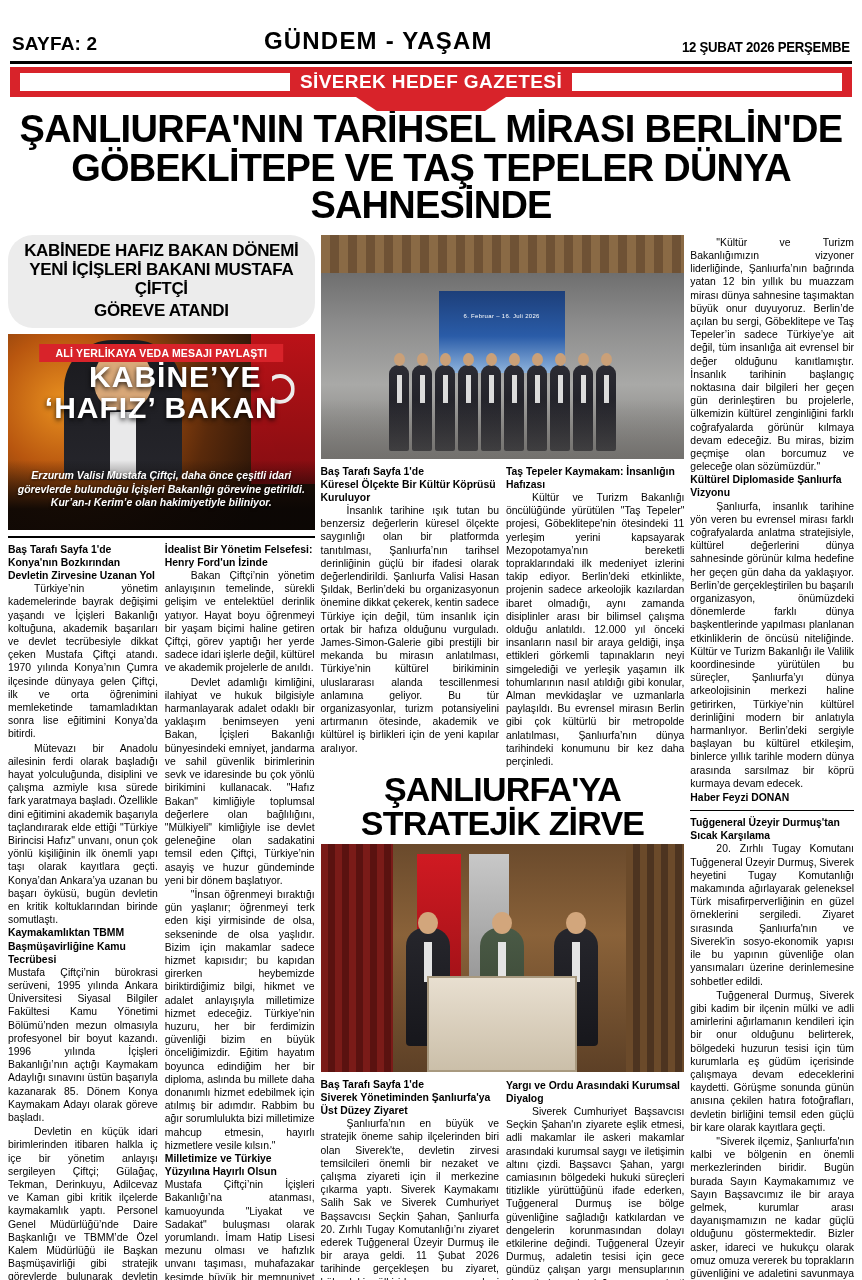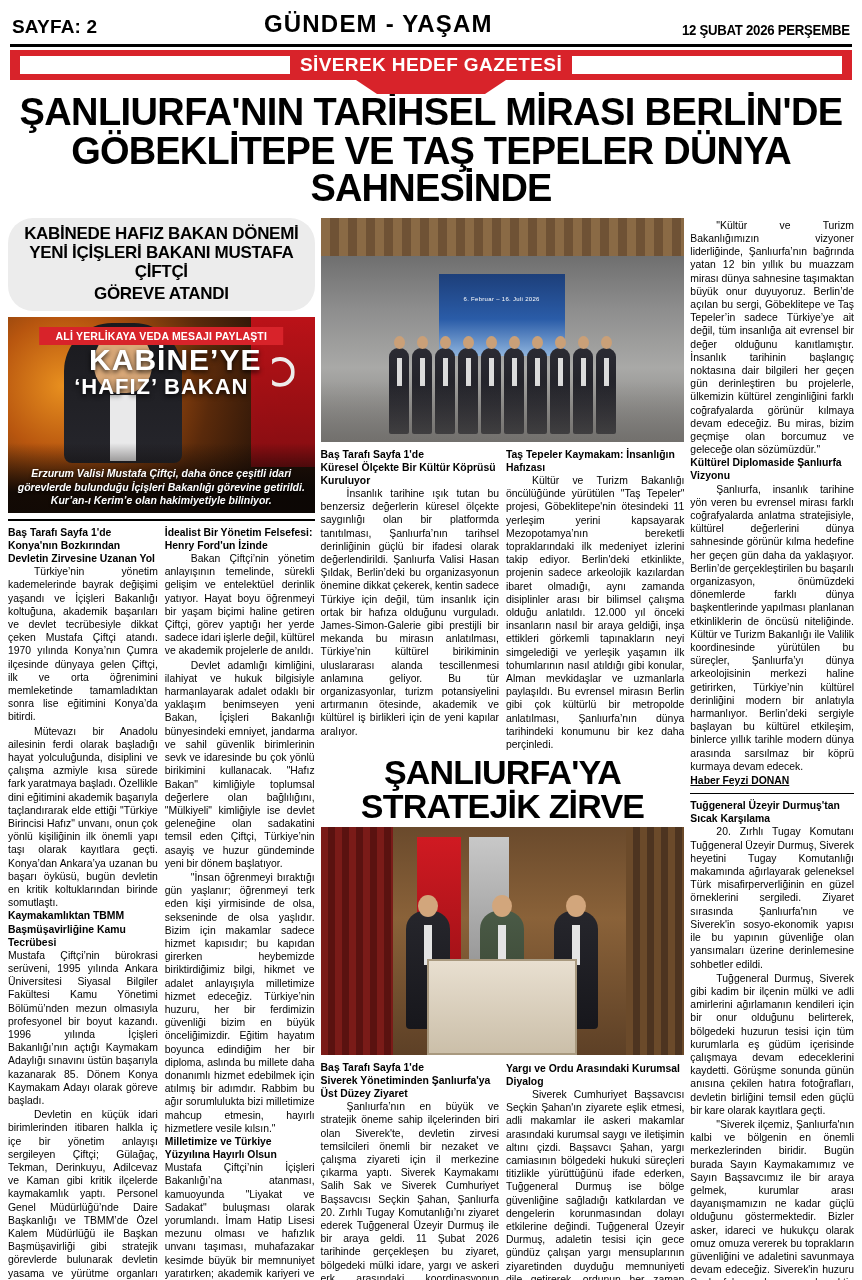--- a/index.html
+++ b/index.html
@@ -4,21 +4,21 @@
 <style>
   * { box-sizing: border-box; margin: 0; padding: 0; }
   html, body {
     width: 862px;
     height: 1280px;
     background: #ffffff;
     font-family: "Liberation Sans", sans-serif;
     color: #000;
     overflow: hidden;
   }
-  .page { position: relative; width: 862px; height: 896px; padding: 0 8px; }
+  .page { position: relative; width: 862px; height: 896px; padding: 17px 8px; }
 
   
   .masthead {
     display: flex; align-items: flex-end; justify-content: space-between;
     padding: 10px 4px 6px 4px;
   }
   .masthead-left { font-size: 19px; font-weight: bold; letter-spacing: .2px; }
   .masthead-center { font-size: 24px; font-weight: bold; letter-spacing: 1.2px; }
   .masthead-right { font-size: 15px; font-weight: bold; letter-spacing: -.3px; transform: scaleX(.88); transform-origin: right bottom;}
   .rule-black { height: 3px; background: #000; margin: 0 2px; }
@@ -104,23 +104,23 @@
     position: absolute; left: 50%; transform: translateX(-50%); top: 10px;
     background: #d8232a; color: #fff; font-size: 10.5px; font-weight: bold;
     padding: 3px 16px; letter-spacing: .2px; white-space: nowrap; z-index: 4;
   }
   .promo-big {
     position: absolute; left: 0; right: 0; top: 28px; text-align: center;
     color: #fff; font-weight: bold; z-index: 4; line-height: 1.0;
     text-shadow: 0 2px 5px rgba(0,0,0,.85);
   }
   .promo-big .pb1 { font-size: 30px; letter-spacing: 1px; margin-left: 28px; }
-  .promo-big .pb2 { font-size: 22px; letter-spacing: 1px; margin-top: 1px; }
+  .promo-big .pb2 { font-size: 30px; letter-spacing: 1px; margin-top: 1px; }
   .promo-sub {
-    position: absolute; left: 8px; right: 8px; bottom: 5px; z-index: 4;
+    position: absolute; left: 8px; right: 8px; bottom: 20px; z-index: 4;
     color: #fff; font-size: 10.5px; font-weight: bold; font-style: italic;
     text-align: center; line-height: 1.3; text-shadow: 0 1px 3px rgba(0,0,0,.9);
   }
   .promo-fadebottom{
     position:absolute; left:0; right:0; bottom:0; height:70px; z-index:3;
     background: linear-gradient(180deg, rgba(10,6,4,0) 0%, rgba(10,6,4,.92) 70%);
   }
 
   
   .berlin-photo {
@@ -165,21 +165,21 @@
   }
 
   
   .hl { font-weight: bold; font-size: 10.4px; line-height: 1.26; }
   p.body {
     font-size: 10.4px; line-height: 1.27; text-align: justify;
     text-indent: 26px; margin-top: 1px; word-spacing: -.2px;
   }
   p.body.noind { text-indent: 0; }
   .hl + p.body { margin-top: 0; }
-  .byline { font-weight: bold; text-decoration: underline; }
+  .byline { font-weight: bold; }
 
   .cols2 { display: flex; gap: 7px; }
   .cols2 > div { flex: 1 1 0; min-width: 0; }
   .hr-thin { height: 1px; background: #000; margin: 6px 0 5px 0; }
   .hr-thick { height: 2px; background: #000; margin: 6px 0 5px 0; }
 
   
   .feature2-head {
     text-align: center; font-weight: bold; line-height: .98; padding: 4px 0 4px 0;
   }

